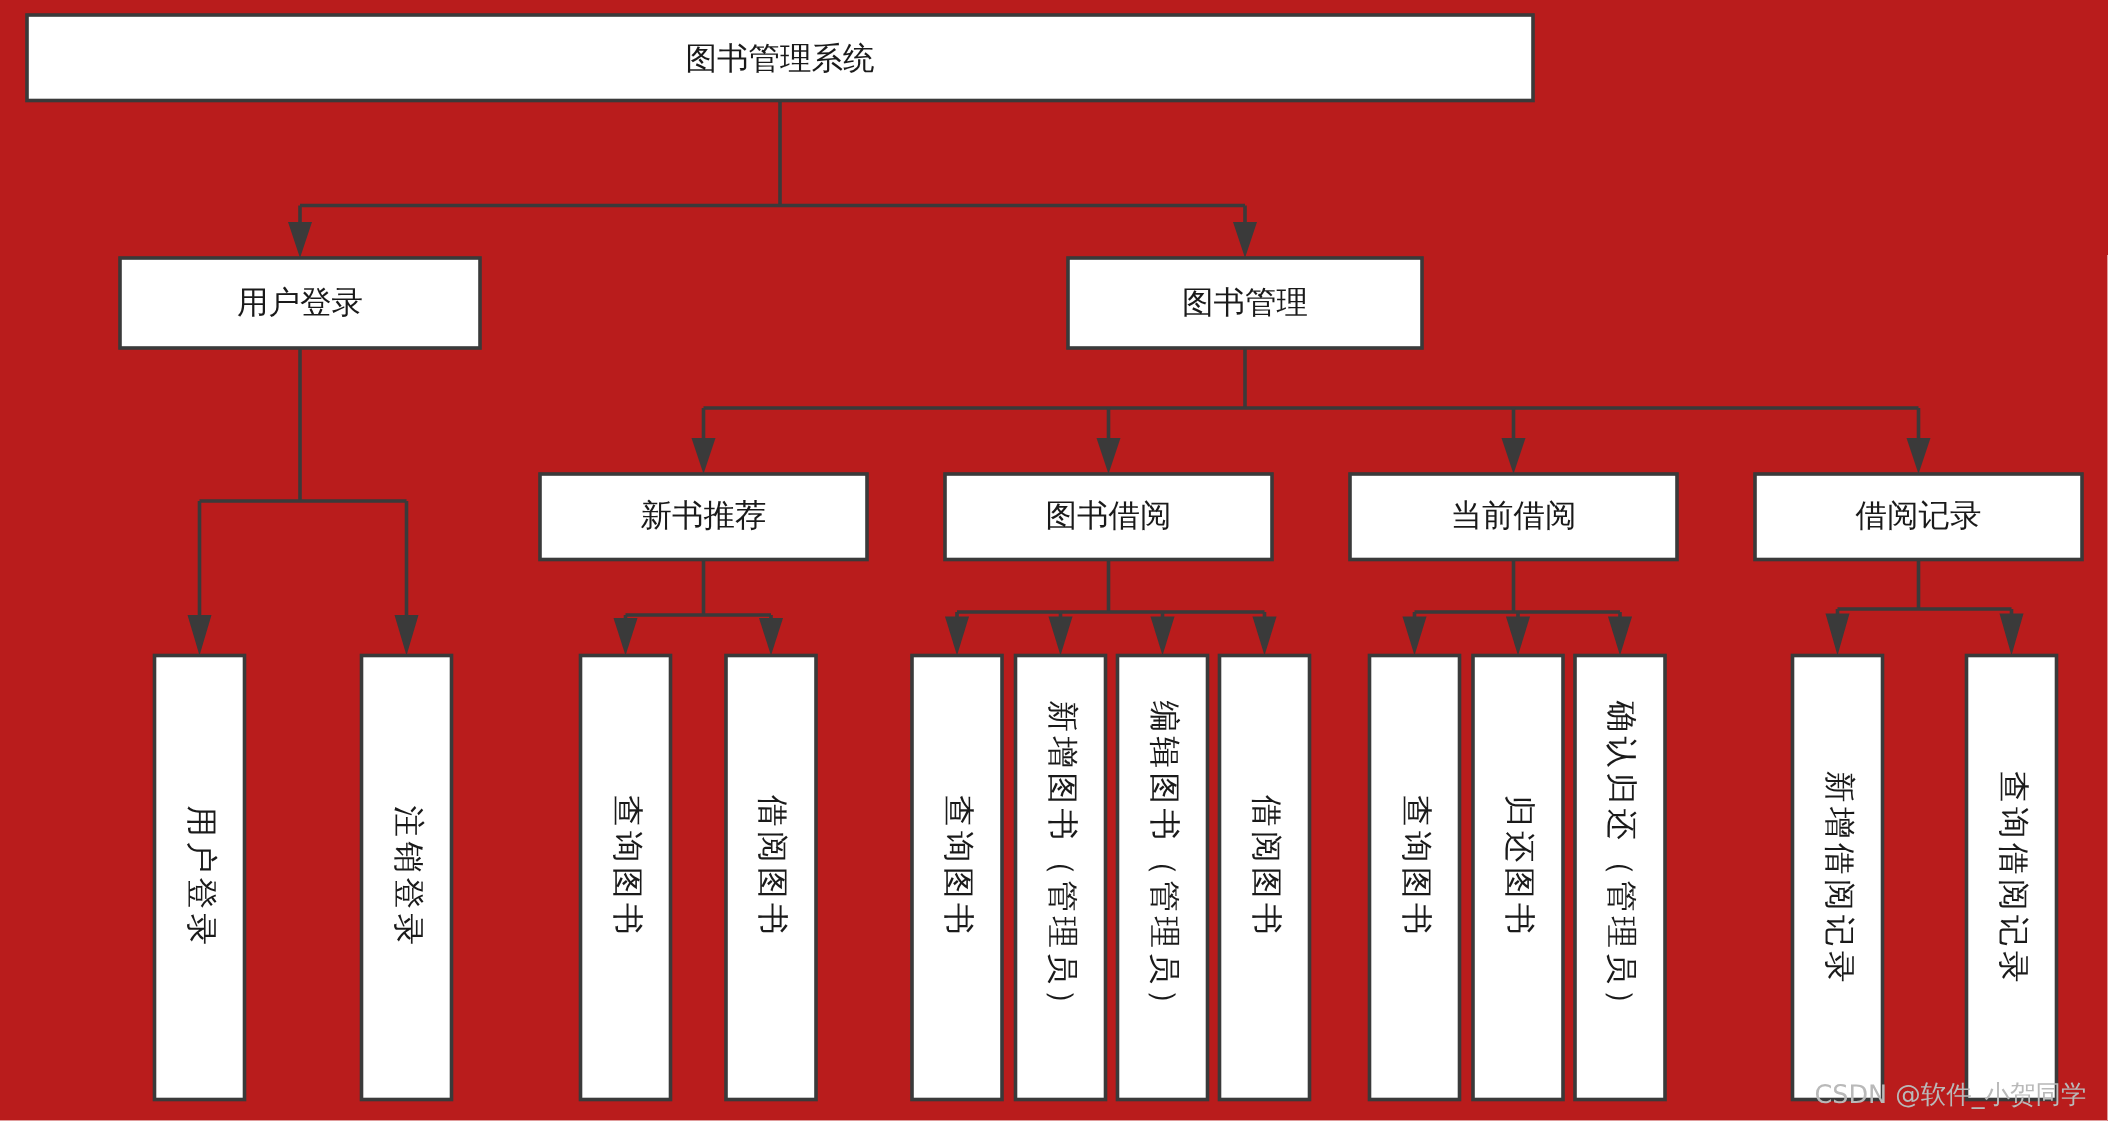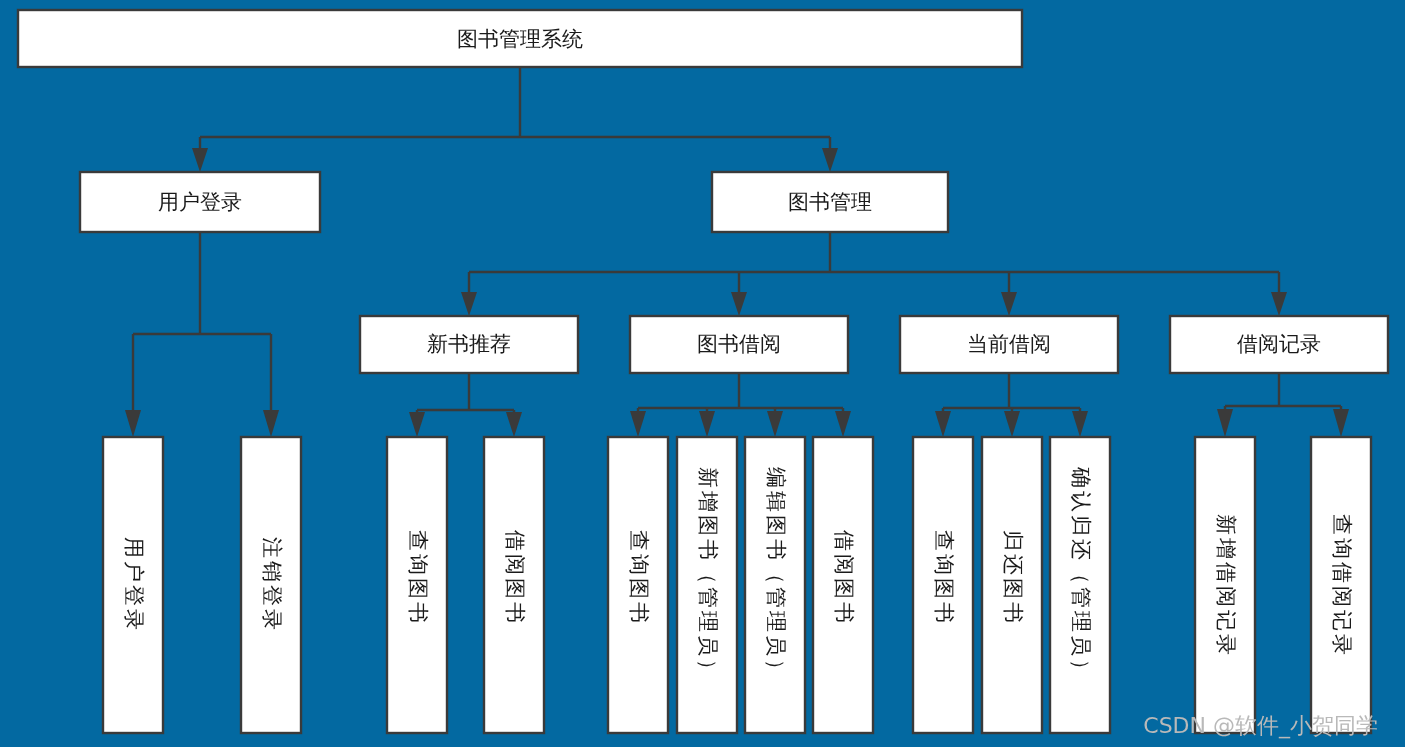--- a/index.html
+++ b/index.html
@@ -7,21 +7,21 @@
     padding: 0;
     background: #ffffff;
   }
   body {
     font-family: "DejaVu Sans", "Liberation Sans", sans-serif;
   }
   #diagram-root {
     position: relative;
     width: 1405px;
     height: 747px;
-    background: #0369a1;
+    background: #b91c1c;
     overflow: hidden;
   }
   svg.diagram-canvas {
     position: absolute;
     left: 0;
     top: 0;
     width: 1405px;
     height: 747px;
   }
   .node-box {
@@ -49,24 +49,24 @@
   .node-label-vertical {
     fill: #1a1a1a;
     font-family: "DejaVu Sans", "Liberation Sans", sans-serif;
     font-size: 21px;
     text-anchor: middle;
     dominant-baseline: middle;
     letter-spacing: 3px;
   }
   .watermark {
     position: absolute;
-    right: 27px;
+    right: 14px;
     bottom: 6px;
     color: #b9b9b9;
-    font-size: 22px;
+    font-size: 17px;
     font-family: "DejaVu Sans", "Liberation Sans", sans-serif;
     white-space: nowrap;
     user-select: none;
   }
 </style>
 </head>
 <body>
 
 <div id="diagram-root">
 

